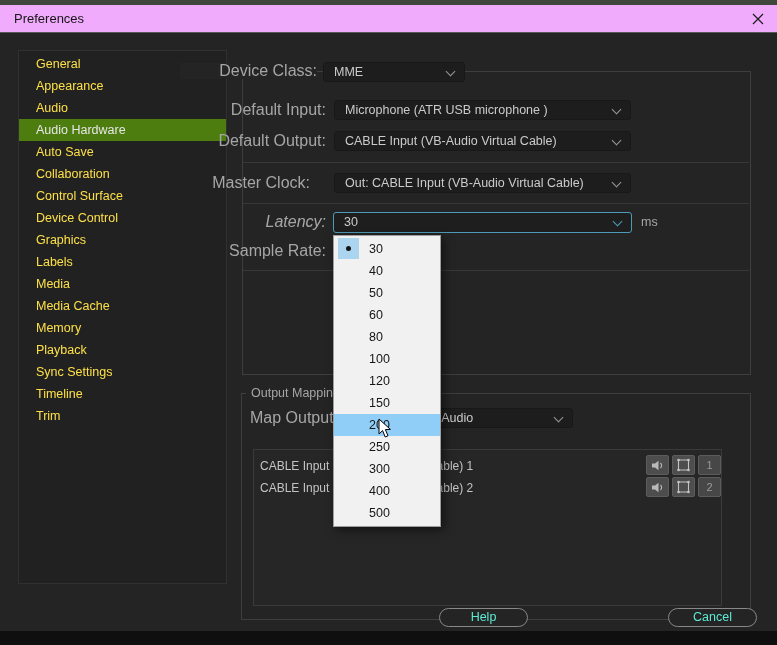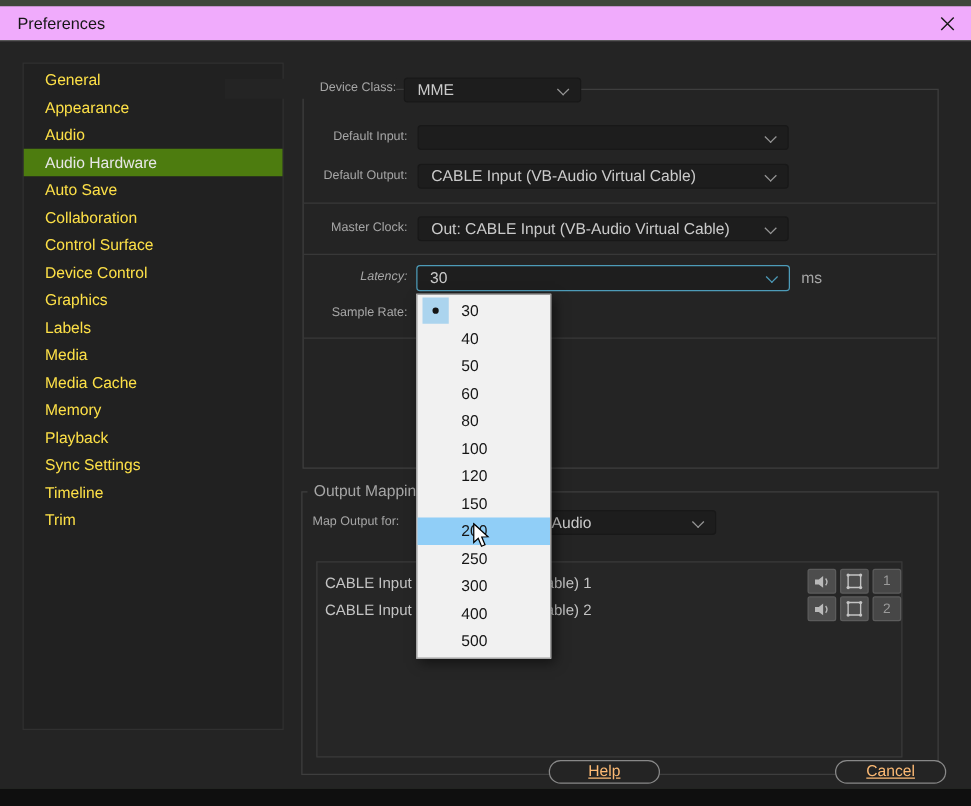--- a/index.html
+++ b/index.html
@@ -23,39 +23,39 @@
   .side-item{height:22px;line-height:22px;padding-left:17px;font-size:12.5px;color:#fde047;white-space:nowrap;}
   .side-item.selected{background:#4d7c0f;color:#e7e7e7;}
 
   
   .group1{left:242px;top:71px;width:509px;height:304px;border:1px solid #3e3e3e;}
   .group2{left:241px;top:393px;width:510px;height:227px;border:1px solid #3e3e3e;}
   .divider{left:243px;width:506px;height:1px;background:#383838;}
   .group-label{position:absolute;background:#242424;color:#a6a6a6;font-size:12.5px;height:14px;line-height:14px;padding:0 5px;}
 
   
-  .flabel{color:#a6a6a6;font-size:10px;height:16px;line-height:16px;text-align:right;white-space:nowrap;}
+  .flabel{color:#a6a6a6;font-size:16px;height:16px;line-height:16px;text-align:right;white-space:nowrap;}
   .combo{background:#1d1d1d;border:1px solid #181818;border-radius:3px;color:#cbcbcb;font-size:12.5px;}
   .combo .val{position:absolute;left:10px;top:0;line-height:18px;white-space:nowrap;}
   .chev{position:absolute;right:10px;top:5px;width:6px;height:6px;border-left:1.5px solid #979797;border-bottom:1.5px solid #979797;transform:rotate(-45deg);}
   .combo-focus{border:1px solid #4d9bb8;background:#1e1e1e;}
   .combo-focus .chev{border-color:#4d9bb8;}
   .unit{color:#a6a6a6;font-size:12.5px;}
 
   
   .chan-list{left:253px;top:449px;width:469px;height:157px;border:1px solid #3a3a3a;background:#262626;padding-top:5px;}
   .ch-row{position:relative;height:22px;line-height:22px;}
   .ch-name{position:absolute;left:6px;font-size:12px;color:#c3c3c3;white-space:nowrap;}
   .ch-btns{position:absolute;left:392px;top:0;display:flex;gap:3px;}
   .ch-btn{width:23px;height:20px;background:#4d4d4d;border:1px solid #5c5c5c;border-radius:2px;padding:0;display:flex;align-items:center;justify-content:center;}
   .ch-btn.num{background:#474747;color:#9a9a9a;font-size:11px;font-family:"Liberation Sans",sans-serif;}
 
   
   .pill{top:608px;height:19px;border-radius:10px;background:#242424;font-size:12.5px;text-align:center;line-height:17px;}
-  .pill.dim{border:1px solid #888888;color:#fdba74;text-decoration:underline;}
+  .pill.dim{border:1px solid #888888;color:#5eead4;}
   .pill.primary{border:1px solid #dadada;color:#ec4899;margin-top:40px;}
 
   
   .popup{left:333px;top:235px;width:108px;background:#f1f1f1;border:1px solid #9e9e9e;box-shadow:3px 3px 9px rgba(0,0,0,.5);padding:2px 0;z-index:50;}
   .dd-item{position:relative;height:22px;line-height:22px;padding-left:35px;font-size:12.5px;color:#151515;}
   .dd-item.hovered{background:#90cef7;}
   .dd-item .mark{display:none;position:absolute;left:4px;top:0;width:21px;height:21px;background:#abd4ee;}
   .dd-item.checked .mark{display:block;}
   .mark .dot{position:absolute;left:8px;top:8px;width:5px;height:5px;border-radius:50%;background:#141414;}
   .cursor{left:378px;top:418px;z-index:60;}
@@ -152,30 +152,31 @@
 <div class="abs divider" style="top:270px"></div>
 
 <div class="abs flabel" style="left:180px;width:137px;top:63px;background:#242424;">Device Class:</div>
 <div class="abs combo" style="left:323px;top:62px;width:142px;height:20px;">
   <span class="val">MME</span>
   <span class="chev"></span>
 </div>
 
 <div class="abs flabel" style="left:180px;width:146px;top:102px;">Default Input:</div>
 <div class="abs combo" style="left:334px;top:100px;width:297px;height:20px;">
+  <span class="val">Microphone (ATR USB microphone )</span>
   <span class="chev"></span>
 </div>
 
 <div class="abs flabel" style="left:180px;width:146px;top:133px;">Default Output:</div>
 <div class="abs combo" style="left:334px;top:131px;width:297px;height:20px;">
   <span class="val">CABLE Input (VB-Audio Virtual Cable)</span>
   <span class="chev"></span>
 </div>
 
-<div class="abs flabel" style="left:180px;width:146px;top:175px;">Master Clock:</div>
+<div class="abs flabel" style="left:164px;width:146px;top:175px;">Master Clock:</div>
 <div class="abs combo" style="left:334px;top:173px;width:297px;height:20px;">
   <span class="val">Out: CABLE Input (VB-Audio Virtual Cable)</span>
   <span class="chev"></span>
 </div>
 
 <div class="abs flabel" style="left:180px;width:146px;top:214px;font-style:italic;">Latency:</div>
 <div class="abs combo combo-focus" style="left:333px;top:212px;width:299px;height:21px;">
   <span class="val">30</span>
   <span class="chev"></span>
 </div>

